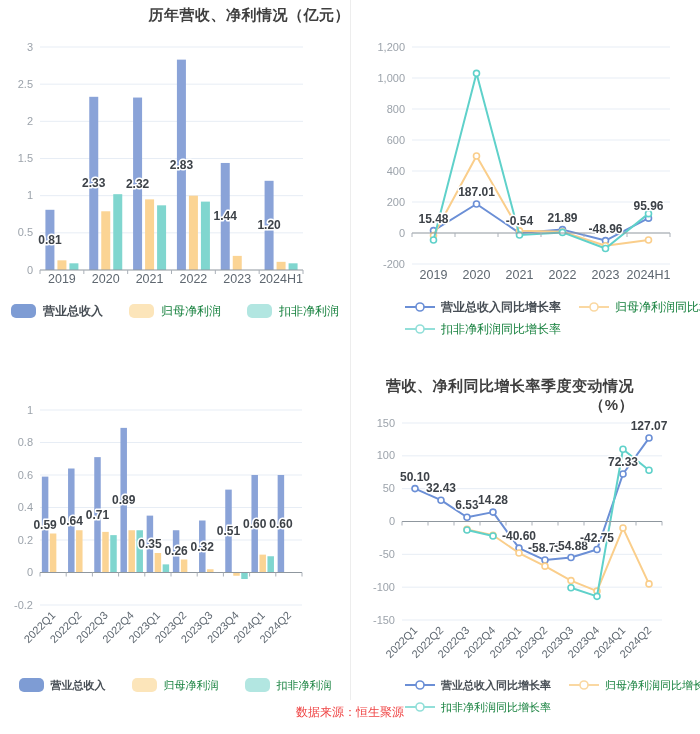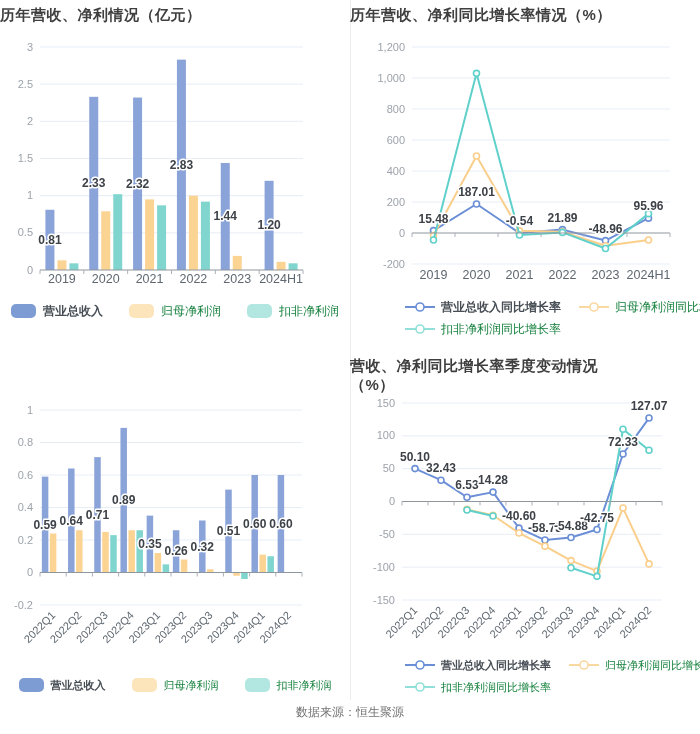--- a/index.html
+++ b/index.html
@@ -3,39 +3,39 @@
 <meta charset="utf-8">
 <style>
   html,body{margin:0;padding:0;}
   body{
     width:700px;height:734px;position:relative;background:#ffffff;
     font-family:"Liberation Sans","DejaVu Sans",sans-serif;overflow:hidden;
   }
   .vdivider{position:absolute;left:350px;top:0;width:1px;height:700px;background:#ededed;}
   .cell{position:absolute;}
   .chart-title{
-    position:absolute;left:0;right:0;margin:0;text-align:left;
+    position:absolute;left:0;right:0;margin:0;text-align:right;
     font-size:15px;font-weight:bold;color:#3f3f3f;letter-spacing:0.5px;
   }
   .plot-svg{position:absolute;left:0;}
   .legend-row{
     position:absolute;display:flex;align-items:center;height:16px;
   }
   .legend-row.center{left:0;right:0;justify-content:center;column-gap:26px;}
   .legend-row.left{justify-content:flex-start;column-gap:18px;}
   .legend-item{display:flex;align-items:center;cursor:pointer;}
   .legend-item .swatch{
     display:inline-block;width:25px;height:14px;border-radius:5px;margin-right:7px;
   }
   .legend-item .lbl{font-size:11.5px;color:#15803d;white-space:nowrap;}
   .legend-item.first .lbl{color:#474e55;font-weight:bold;}
   .legend-item svg{margin-right:6px;display:block;}
   .footer-note{
     position:absolute;left:0;right:0;top:704px;text-align:center;
-    font-size:12px;color:#737373;
+    font-size:12px;color:#ef4444;
   }
 </style>
 </head>
 <body>
 
 <div class="vdivider"></div>
 
 <section class="cell" style="left:0;top:0;width:350px;height:345px">
   <h2 class="chart-title" style="top:6px">历年营收、净利情况（亿元）</h2>
   <svg class="plot-svg" style="top:0" width="350" height="295">
@@ -104,21 +104,20 @@
         </div>
         <div class="legend-item">
           <span class="swatch" style="background: rgb(178, 230, 225);"></span>
           <span class="lbl" style="font-size: 12px;">扣非净利润</span>
         </div>
       </div>
     </div>
 </section>
 
 <section class="cell" style="left:350px;top:0;width:350px;height:345px">
-  <h2 class="chart-title" style="top:6px">历年营收、净利同比增长率情况（%）</h2>
   <svg class="plot-svg" style="top:0" width="350" height="295">
       <g>
         <line x1="62" y1="47" x2="320" y2="47" stroke="#e7edf5" stroke-width="1"></line>
         <text x="55" y="50.5" text-anchor="end" font-size="11" fill="#9ca3ab">1,200</text>
         <line x1="62" y1="78" x2="320" y2="78" stroke="#e7edf5" stroke-width="1"></line>
         <text x="55" y="81.5" text-anchor="end" font-size="11" fill="#9ca3ab">1,000</text>
         <line x1="62" y1="109" x2="320" y2="109" stroke="#e7edf5" stroke-width="1"></line>
         <text x="55" y="112.5" text-anchor="end" font-size="11" fill="#9ca3ab">800</text>
         <line x1="62" y1="140" x2="320" y2="140" stroke="#e7edf5" stroke-width="1"></line>
         <text x="55" y="143.5" text-anchor="end" font-size="11" fill="#9ca3ab">600</text>
@@ -286,21 +285,21 @@
           <span class="lbl" style="font-size: 11px;">归母净利润</span>
         </div>
         <div class="legend-item">
           <span class="swatch" style="background: rgb(178, 230, 225);"></span>
           <span class="lbl" style="font-size: 11px;">扣非净利润</span>
         </div>
       </div>
     </div>
 </section>
 
-<section class="cell" style="left:350px;top:345px;width:284px;height:355px">
+<section class="cell" style="left:350px;top:365px;width:284px;height:355px">
   <h2 class="chart-title" style="top:12px">营收、净利同比增长率季度变动情况（%）</h2>
   <svg class="plot-svg" style="top:0" width="350" height="322">
       <g>
         <line x1="52" y1="58" x2="312" y2="58" stroke="#e7edf5" stroke-width="1"></line>
         <text x="45" y="61.5" text-anchor="end" font-size="11" fill="#9ca3ab">150</text>
         <line x1="52" y1="90.83333333333331" x2="312" y2="90.83333333333331" stroke="#e7edf5" stroke-width="1"></line>
         <text x="45" y="94.33333333333331" text-anchor="end" font-size="11" fill="#9ca3ab">100</text>
         <line x1="52" y1="123.66666666666669" x2="312" y2="123.66666666666669" stroke="#e7edf5" stroke-width="1"></line>
         <text x="45" y="127.16666666666669" text-anchor="end" font-size="11" fill="#9ca3ab">50</text>
         <text x="45" y="160" text-anchor="end" font-size="11" fill="#9ca3ab">0</text>

